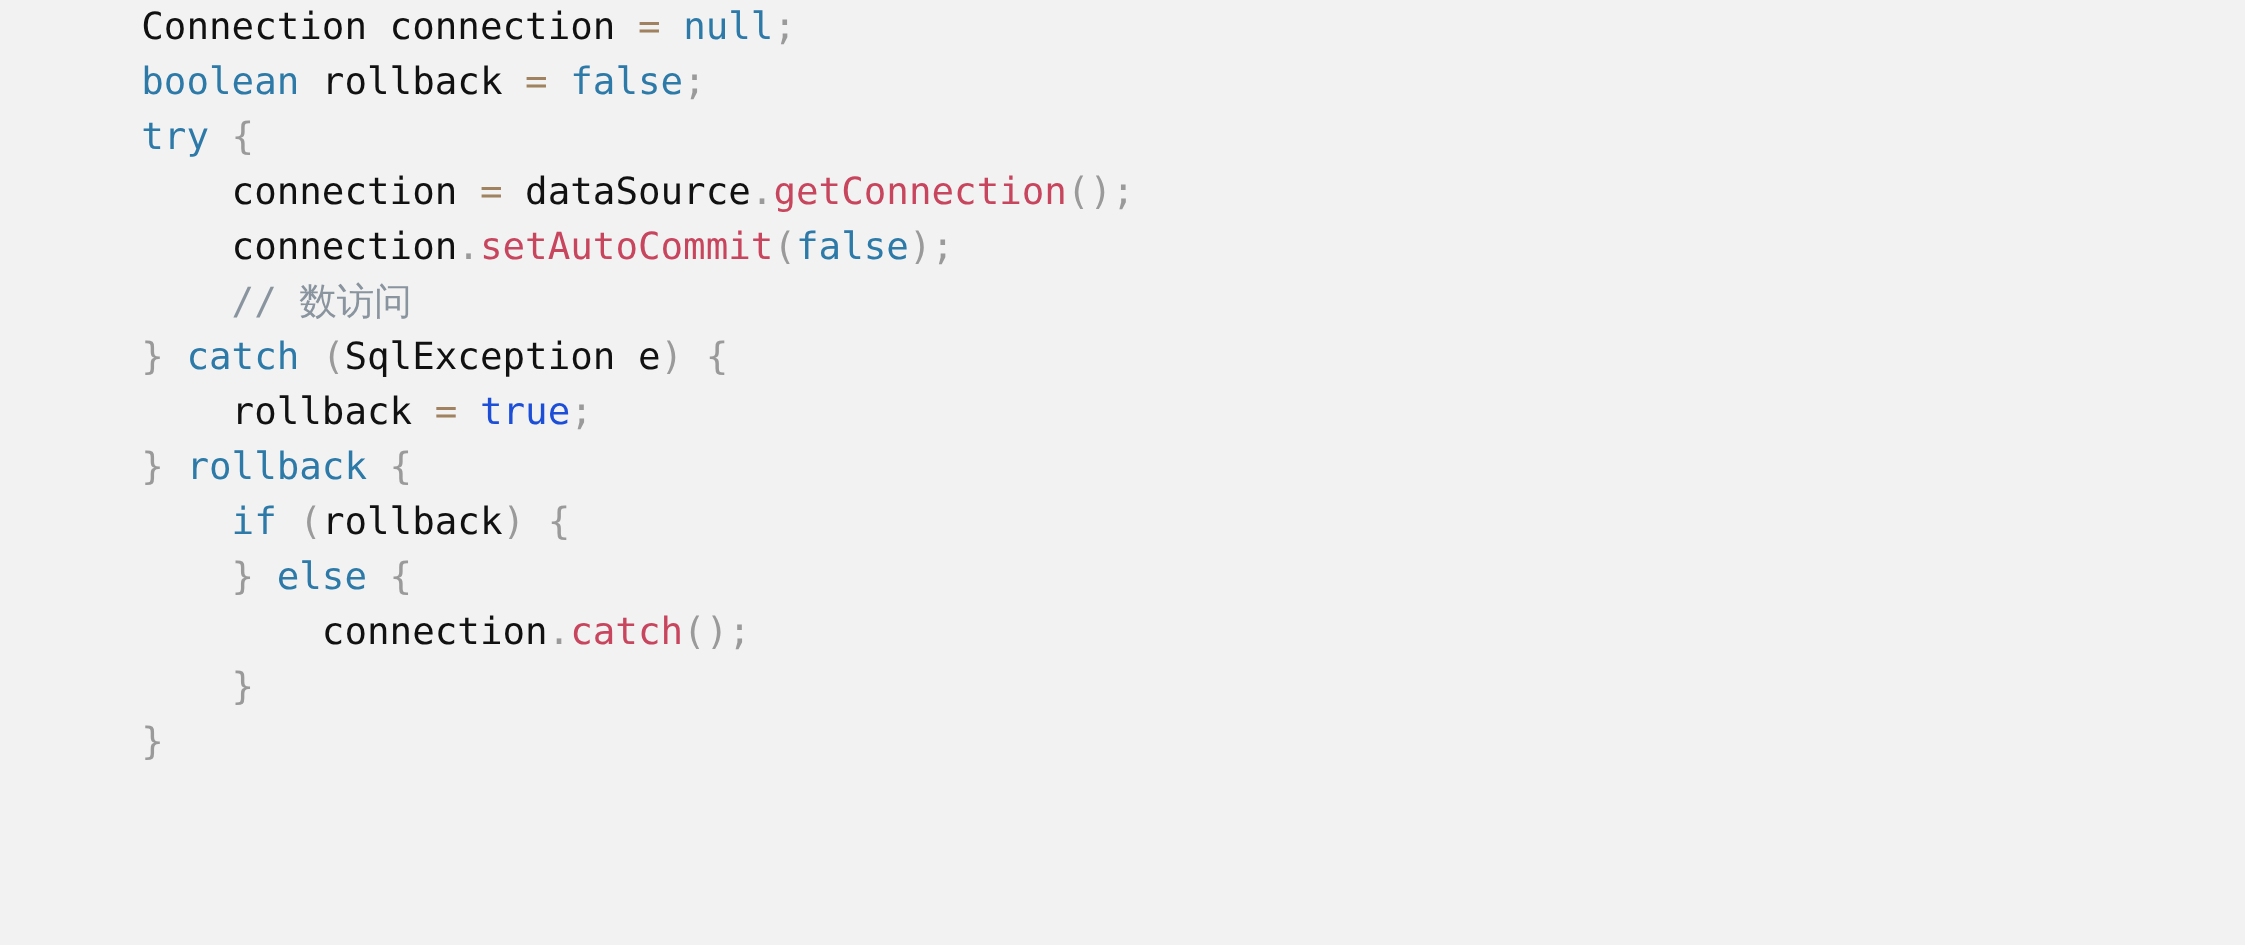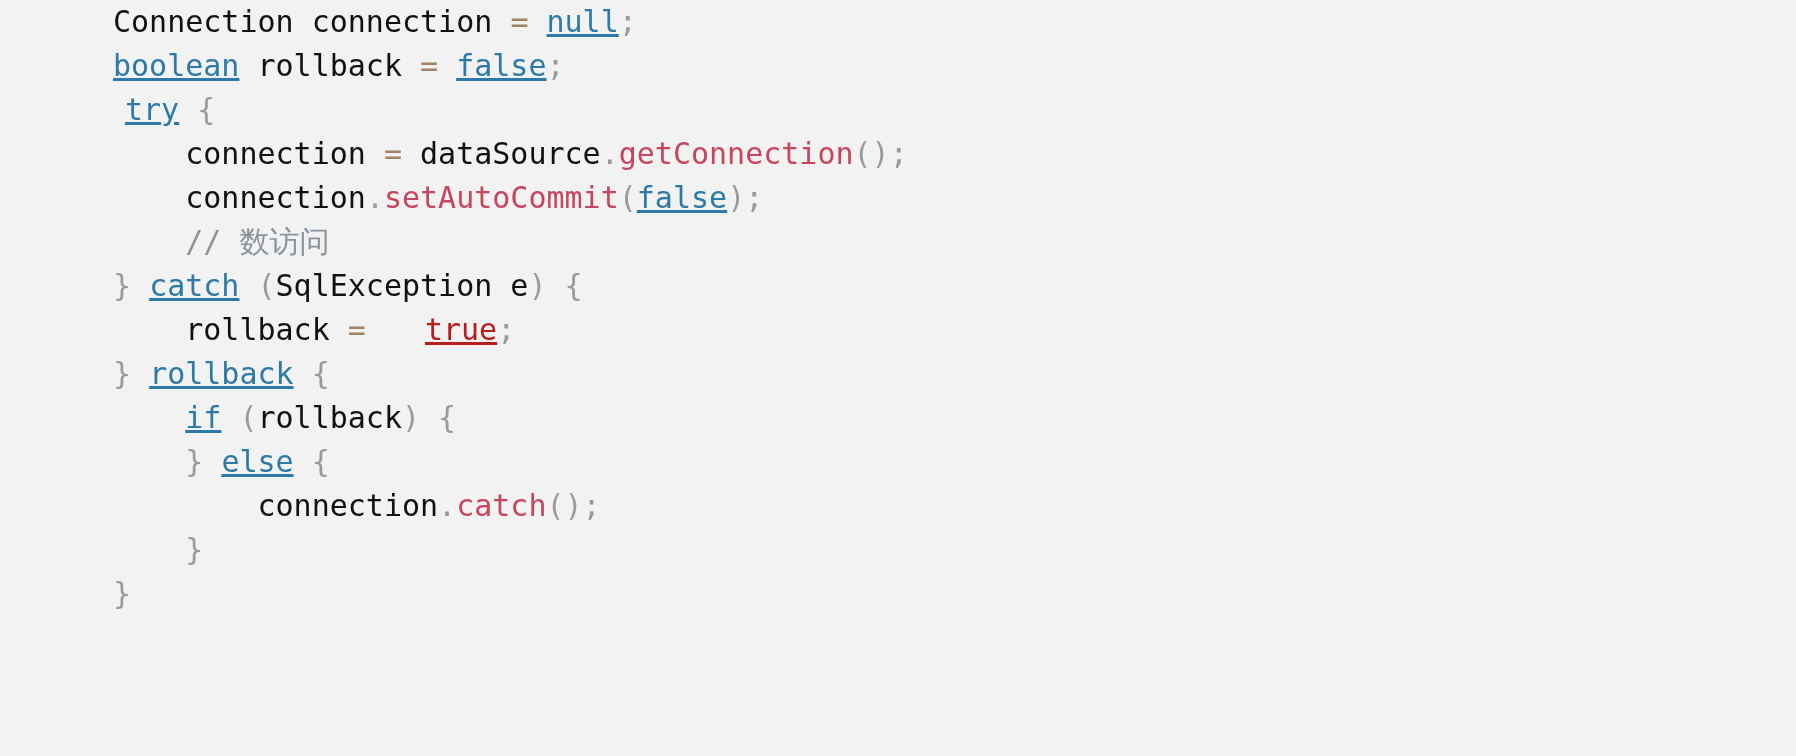--- a/index.html
+++ b/index.html
@@ -28,40 +28,40 @@
     height: 44px;
     line-height: 44px;
     padding-left: 113px;
     font-size: 30px;
     letter-spacing: 0px;
     white-space: pre;
     font-family: "DejaVu Sans Mono", "Liberation Mono", monospace;
   }
   .tok { white-space: pre; }
   .t-plain   { color: #111111; }
-  .t-keyword { color: #2d7aa8; text-decoration: underline; }
+  .t-keyword { color: #2d7aa8; }
   .t-method  { color: #c8455e; }
   .t-punct   { color: #9a9a9a; }
   .t-op      { color: #a08260; }
   .t-comment { color: #8a949e; }
   .t-type    { color: #111111; }
 </style>
 </head>
 <body style="background: rgb(242, 242, 242);">
 
 <div id="code-block" style="background: rgb(242, 242, 242);">
   <div id="code-lines">
       <div class="code-line"><span class="tok t-type" style="color: rgb(17, 17, 17);">Connection</span><span class="tok t-plain" style="color: rgb(17, 17, 17);"> connection </span><span class="tok t-op" style="color: rgb(160, 130, 96);">=</span><span class="tok t-plain" style="color: rgb(17, 17, 17);"> </span><span class="tok t-keyword" style="color: rgb(45, 122, 168);">null</span><span class="tok t-punct" style="color: rgb(154, 154, 154);">;</span></div>
       <div class="code-line"><span class="tok t-keyword" style="color: rgb(45, 122, 168);">boolean</span><span class="tok t-plain" style="color: rgb(17, 17, 17);"> rollback </span><span class="tok t-op" style="color: rgb(160, 130, 96);">=</span><span class="tok t-plain" style="color: rgb(17, 17, 17);"> </span><span class="tok t-keyword" style="color: rgb(45, 122, 168);">false</span><span class="tok t-punct" style="color: rgb(154, 154, 154);">;</span></div>
-      <div class="code-line"><span class="tok t-keyword" style="color: rgb(45, 122, 168); margin-left: 12px;">try</span><span class="tok t-plain" style="color: rgb(17, 17, 17);"> </span><span class="tok t-punct" style="color: rgb(154, 154, 154);">{</span></div>
+      <div class="code-line"><span class="tok t-keyword" style="color: rgb(45, 122, 168);">try</span><span class="tok t-plain" style="color: rgb(17, 17, 17);"> </span><span class="tok t-punct" style="color: rgb(154, 154, 154);">{</span></div>
       <div class="code-line"><span class="tok t-plain" style="color: rgb(17, 17, 17);">    connection </span><span class="tok t-op" style="color: rgb(160, 130, 96);">=</span><span class="tok t-plain" style="color: rgb(17, 17, 17);"> dataSource</span><span class="tok t-punct" style="color: rgb(154, 154, 154);">.</span><span class="tok t-method" style="color: rgb(200, 69, 94);">getConnection</span><span class="tok t-punct" style="color: rgb(154, 154, 154);">();</span></div>
       <div class="code-line"><span class="tok t-plain" style="color: rgb(17, 17, 17);">    connection</span><span class="tok t-punct" style="color: rgb(154, 154, 154);">.</span><span class="tok t-method" style="color: rgb(200, 69, 94);">setAutoCommit</span><span class="tok t-punct" style="color: rgb(154, 154, 154);">(</span><span class="tok t-keyword" style="color: rgb(45, 122, 168);">false</span><span class="tok t-punct" style="color: rgb(154, 154, 154);">);</span></div>
       <div class="code-line"><span class="tok t-plain" style="color: rgb(17, 17, 17);">    </span><span class="tok t-comment" style="color: rgb(138, 148, 158);">// 数访问</span></div>
       <div class="code-line"><span class="tok t-punct" style="color: rgb(154, 154, 154);">}</span><span class="tok t-plain" style="color: rgb(17, 17, 17);"> </span><span class="tok t-keyword" style="color: rgb(45, 122, 168);">catch</span><span class="tok t-plain" style="color: rgb(17, 17, 17);"> </span><span class="tok t-punct" style="color: rgb(154, 154, 154);">(</span><span class="tok t-plain" style="color: rgb(17, 17, 17);">SqlException e</span><span class="tok t-punct" style="color: rgb(154, 154, 154);">) {</span></div>
-      <div class="code-line"><span class="tok t-plain" style="color: rgb(17, 17, 17);">    rollback </span><span class="tok t-op" style="color: rgb(160, 130, 96);">=</span><span class="tok t-plain" style="color: rgb(17, 17, 17);"> </span><span class="tok t-keyword" style="color: #b91c1c; margin-left: 41px;">true</span><span class="tok t-punct" style="color: rgb(154, 154, 154);">;</span></div>
+      <div class="code-line"><span class="tok t-plain" style="color: rgb(17, 17, 17);">    rollback </span><span class="tok t-op" style="color: rgb(160, 130, 96);">=</span><span class="tok t-plain" style="color: rgb(17, 17, 17);"> </span><span class="tok t-keyword" style="color: #1d4ed8;">true</span><span class="tok t-punct" style="color: rgb(154, 154, 154);">;</span></div>
       <div class="code-line"><span class="tok t-punct" style="color: rgb(154, 154, 154);">}</span><span class="tok t-plain" style="color: rgb(17, 17, 17);"> </span><span class="tok t-keyword" style="color: rgb(45, 122, 168);">rollback</span><span class="tok t-plain" style="color: rgb(17, 17, 17);"> </span><span class="tok t-punct" style="color: rgb(154, 154, 154);">{</span></div>
       <div class="code-line"><span class="tok t-plain" style="color: rgb(17, 17, 17);">    </span><span class="tok t-keyword" style="color: rgb(45, 122, 168);">if</span><span class="tok t-plain" style="color: rgb(17, 17, 17);"> </span><span class="tok t-punct" style="color: rgb(154, 154, 154);">(</span><span class="tok t-plain" style="color: rgb(17, 17, 17);">rollback</span><span class="tok t-punct" style="color: rgb(154, 154, 154);">) {</span></div>
       <div class="code-line"><span class="tok t-plain" style="color: rgb(17, 17, 17);">    </span><span class="tok t-punct" style="color: rgb(154, 154, 154);">}</span><span class="tok t-plain" style="color: rgb(17, 17, 17);"> </span><span class="tok t-keyword" style="color: rgb(45, 122, 168);">else</span><span class="tok t-plain" style="color: rgb(17, 17, 17);"> </span><span class="tok t-punct" style="color: rgb(154, 154, 154);">{</span></div>
       <div class="code-line"><span class="tok t-plain" style="color: rgb(17, 17, 17);">        connection</span><span class="tok t-punct" style="color: rgb(154, 154, 154);">.</span><span class="tok t-method" style="color: rgb(200, 69, 94);">catch</span><span class="tok t-punct" style="color: rgb(154, 154, 154);">();</span></div>
       <div class="code-line"><span class="tok t-plain" style="color: rgb(17, 17, 17);">    </span><span class="tok t-punct" style="color: rgb(154, 154, 154);">}</span></div>
       <div class="code-line"><span class="tok t-punct" style="color: rgb(154, 154, 154);">}</span></div>
     </div>
 </div>
 
 </body></html>

